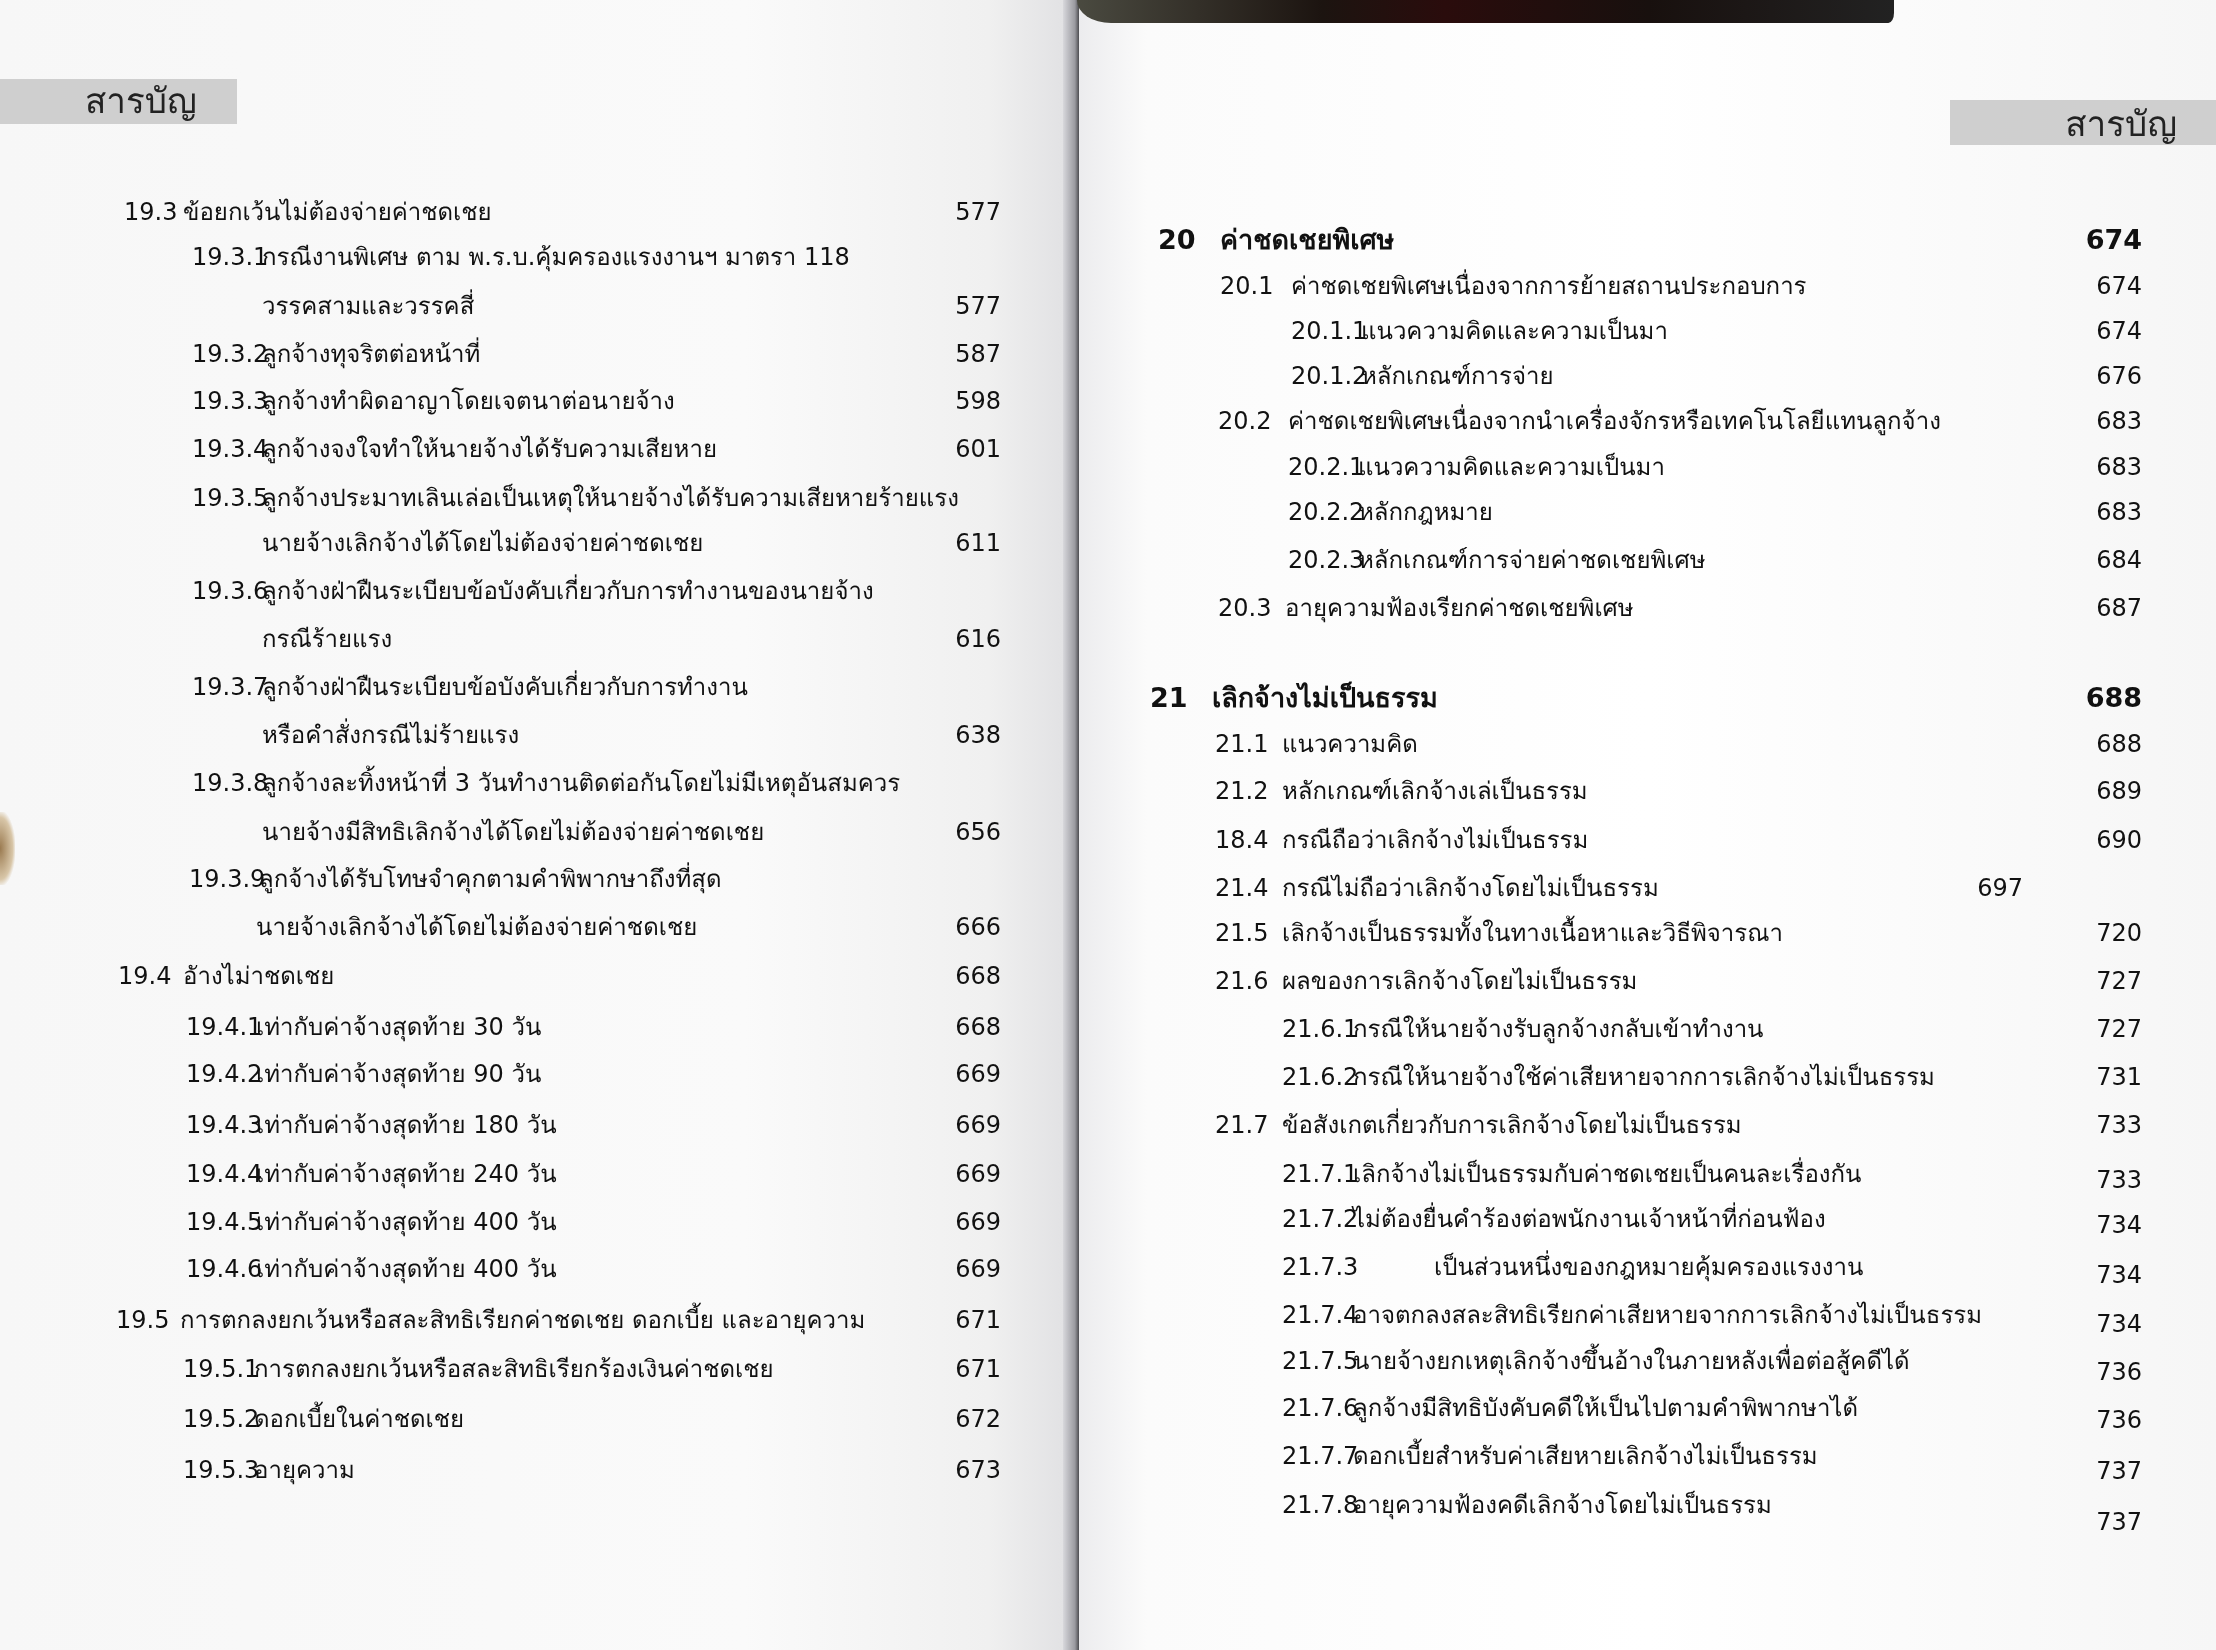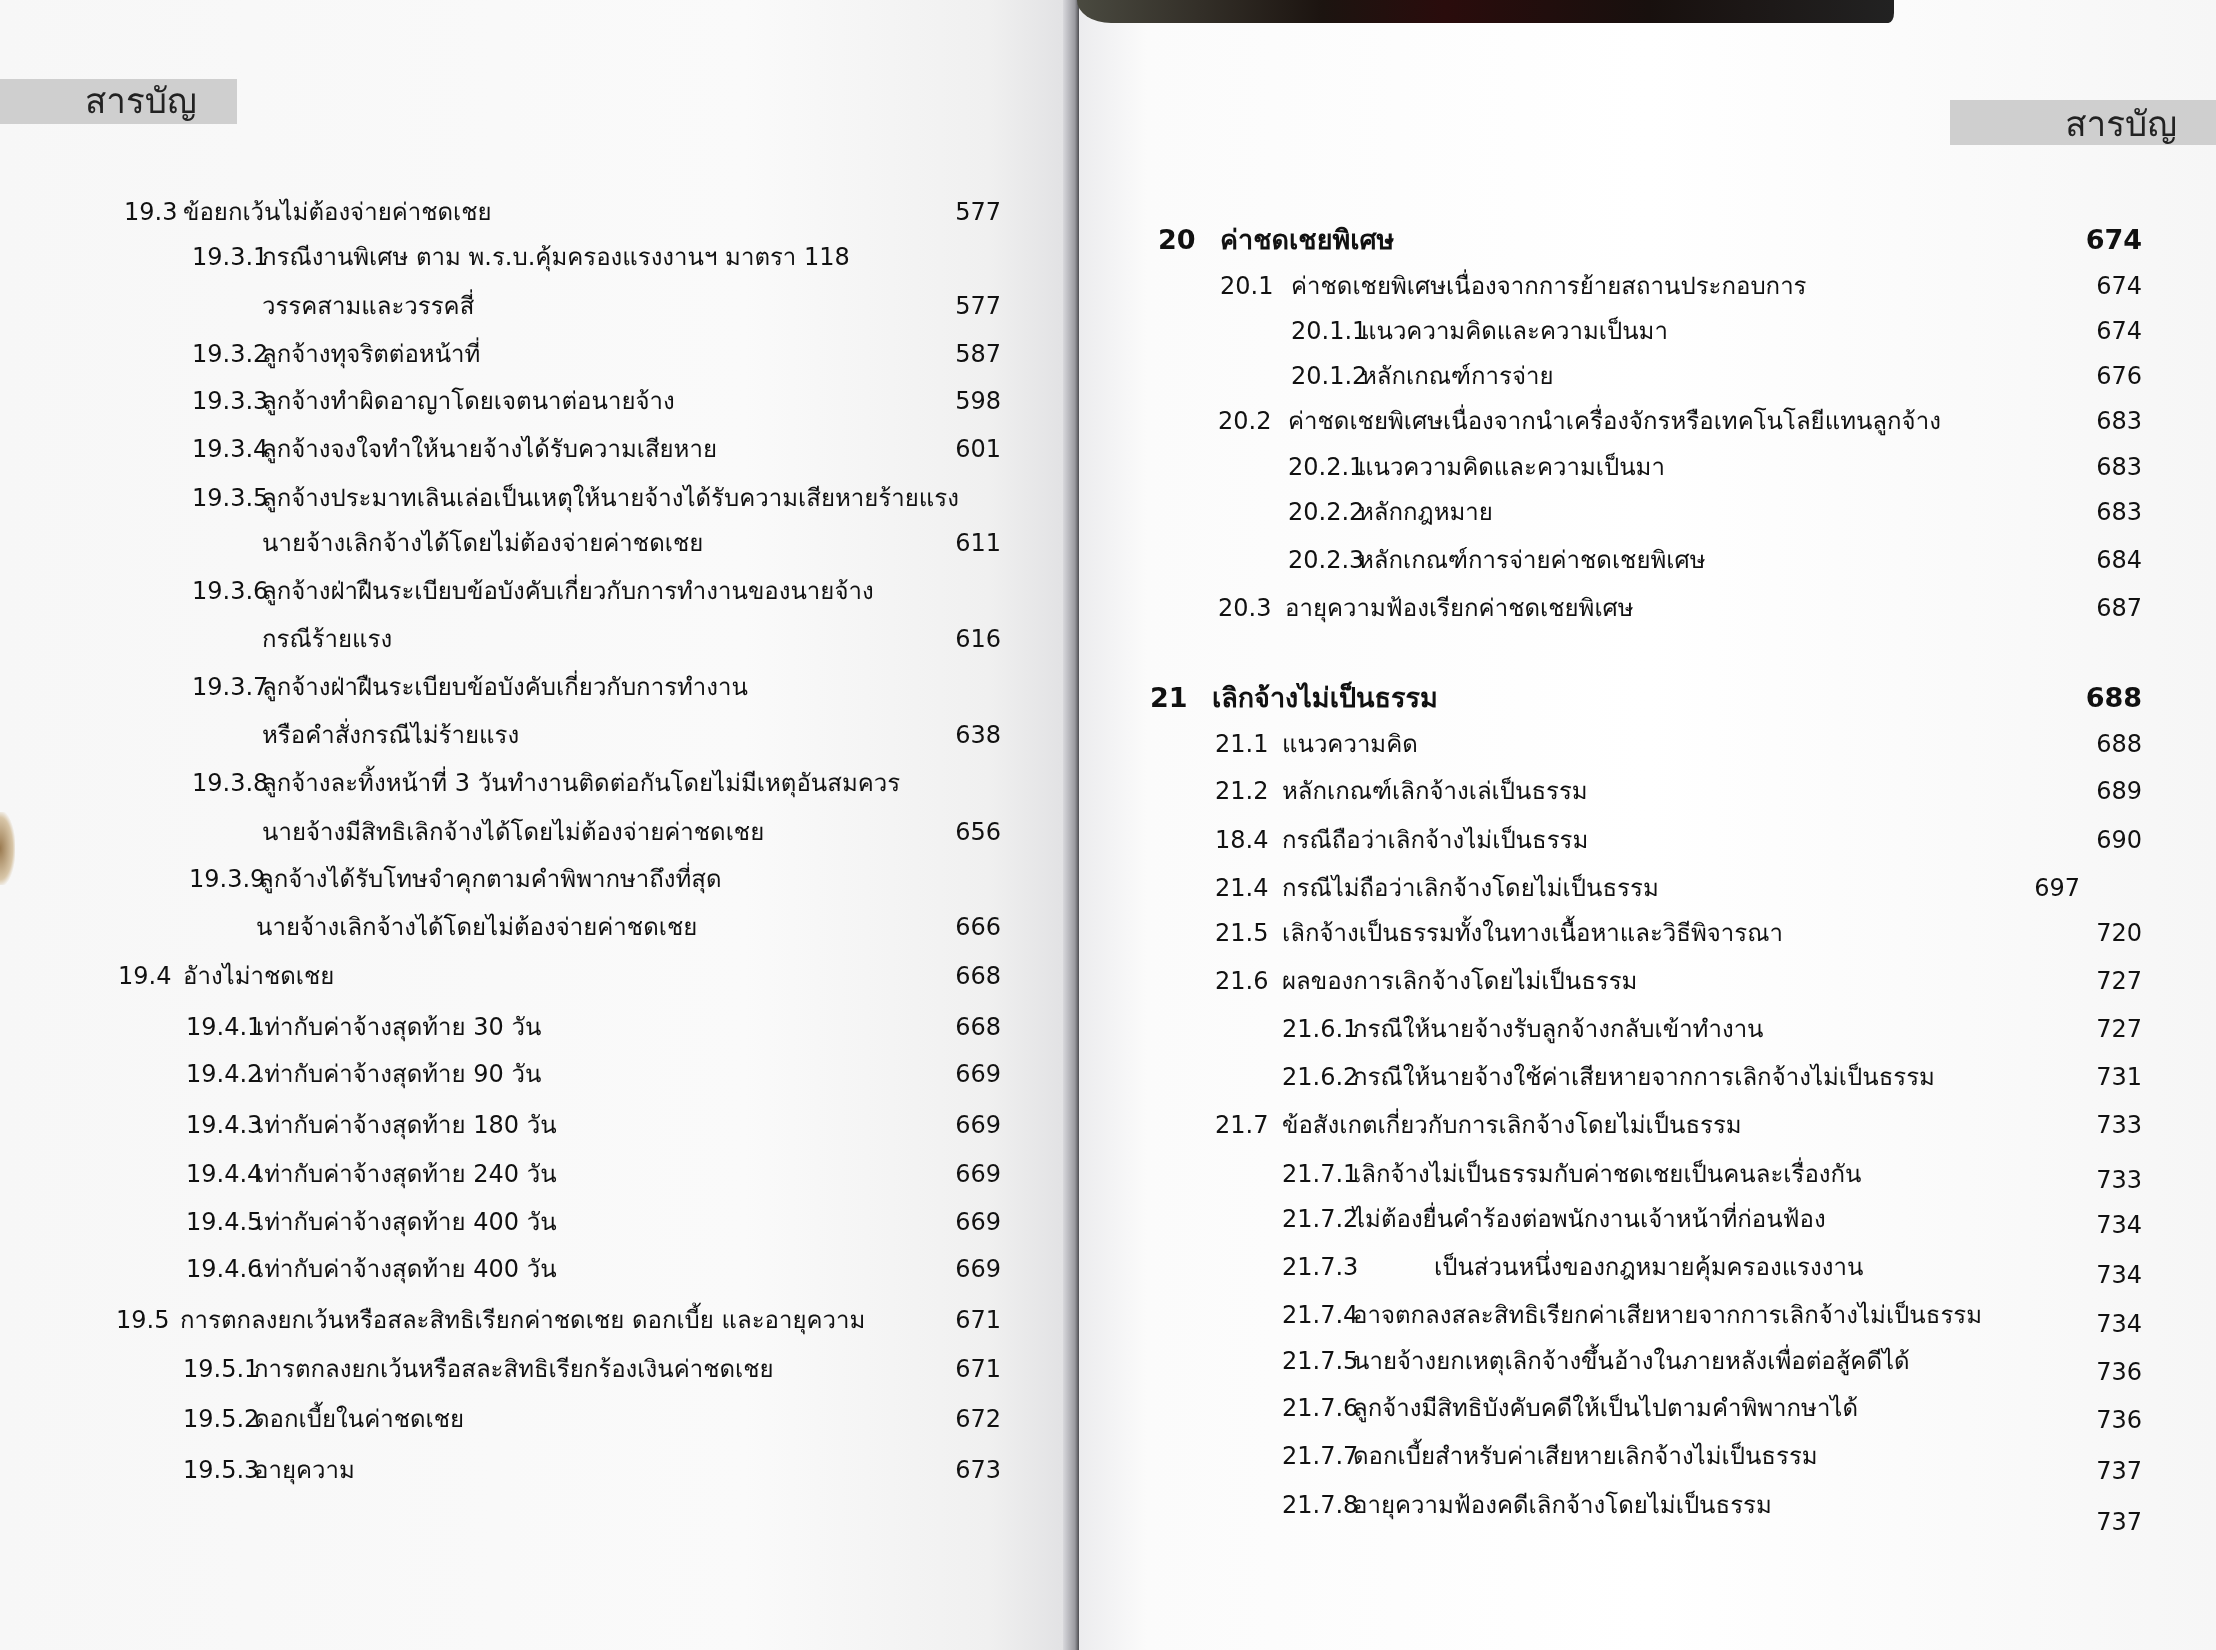--- a/index.html
+++ b/index.html
@@ -253,21 +253,21 @@
   <span class="toc-page" style="left:2057px">689</span>
 </div>
 <div class="toc-row" style="top:823px;left:0;width:2216px">
   <span class="toc-num" style="left:1215px">18.4</span>
   <span class="toc-text" style="left:1282px">กรณีถือว่าเลิกจ้างไม่เป็นธรรม</span>
   <span class="toc-page" style="left:2057px">690</span>
 </div>
 <div class="toc-row" style="top:871px;left:0;width:2216px">
   <span class="toc-num" style="left:1215px">21.4</span>
   <span class="toc-text" style="left:1282px">กรณีไม่ถือว่าเลิกจ้างโดยไม่เป็นธรรม</span>
-  <span class="toc-page" style="left:1995px">697</span>
+  <span class="toc-page" style="left:1938px">697</span>
 </div>
 <div class="toc-row" style="top:916px;left:0;width:2216px">
   <span class="toc-num" style="left:1215px">21.5</span>
   <span class="toc-text" style="left:1282px">เลิกจ้างเป็นธรรมทั้งในทางเนื้อหาและวิธีพิจารณา</span>
   <span class="toc-page" style="left:2057px">720</span>
 </div>
 <div class="toc-row" style="top:964px;left:0;width:2216px">
   <span class="toc-num" style="left:1215px">21.6</span>
   <span class="toc-text" style="left:1282px">ผลของการเลิกจ้างโดยไม่เป็นธรรม</span>
   <span class="toc-page" style="left:2057px">727</span>

